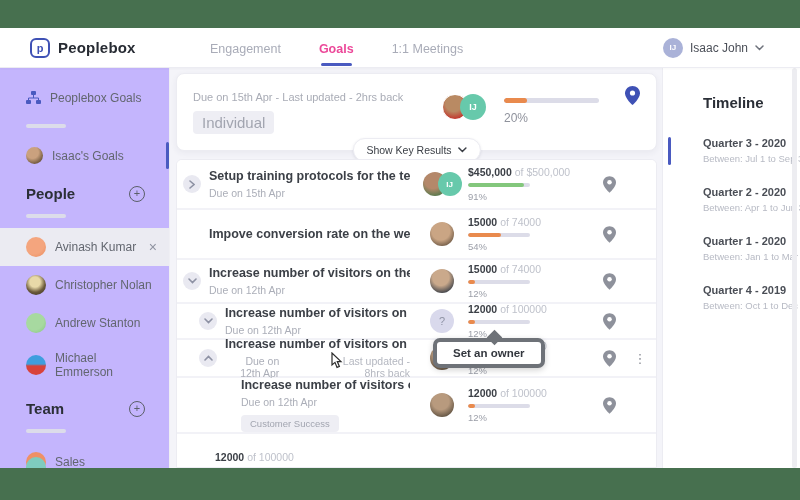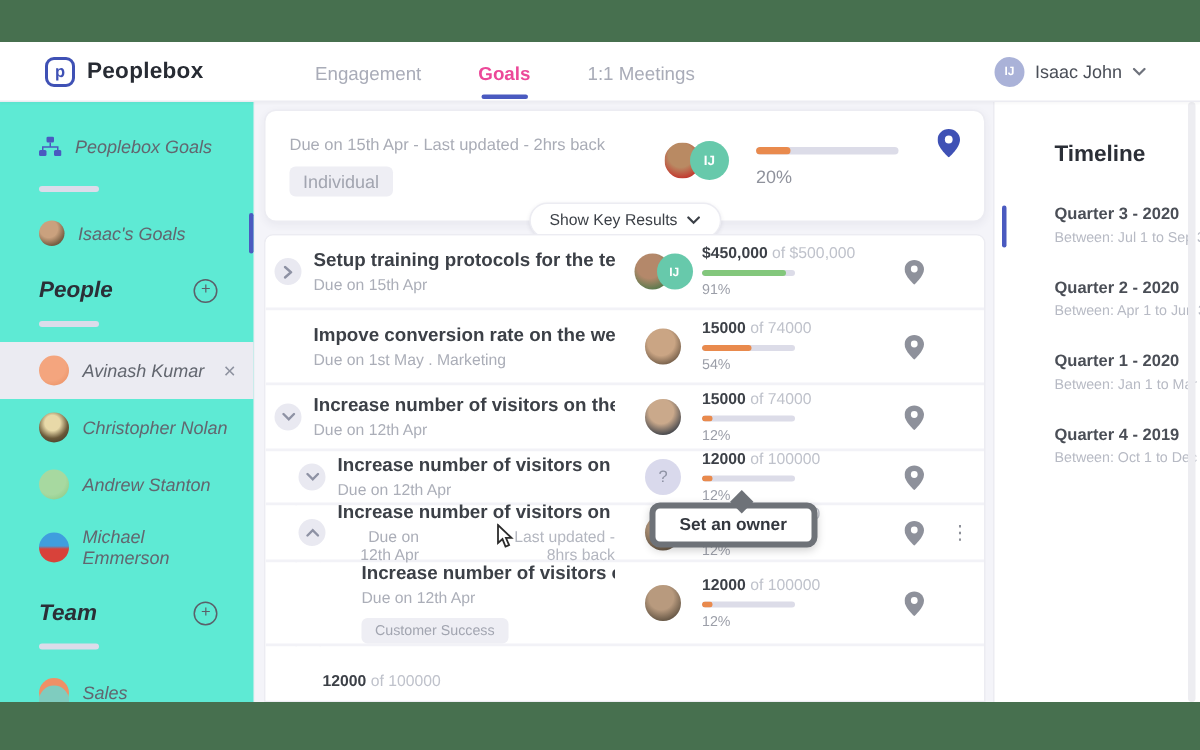--- a/index.html
+++ b/index.html
@@ -20,21 +20,21 @@
   .tab.active::after { content:""; position:absolute; left:4px; right:4px; bottom:0; height:3px; border-radius:2px; background:#4a5ac0; }
   .user { margin-left:auto; margin-right:36px; display:flex; align-items:center; gap:7px; cursor:pointer; }
   .user-av { width:20px; height:20px; border-radius:50%; background:#aab2d8; color:#fff; font-size:8px; font-weight:bold; display:flex; align-items:center; justify-content:center; }
   .user-name { font-size:12px; color:#4b4f58; }
   .chev-dn { font-size:9px; color:#6e727c; }
 
   
   .appbody { flex:1; display:flex; min-height:0; }
 
   
-  .sidebar { width:170px; min-width:170px; background:#5eead4; border-right:1px solid #efeff4; padding-top:14px; position:relative; z-index:20;font-style:italic; }
+  .sidebar { width:170px; min-width:170px; background:#c4b5fd; border-right:1px solid #efeff4; padding-top:14px; position:relative; z-index:20; }
   .sb-item { display:flex; align-items:center; gap:9px; padding:9px 12px 9px 26px; font-size:12px; color:#62666f; cursor:pointer; position:relative; }
   .sb-item.active::after { content:""; position:absolute; right:0; top:4px; bottom:4px; width:3px; background:#4a5ac0; border-radius:2px; }
   .sb-item.selected { background:#ebebf2; }
   .sb-item .close-x { margin-left:auto; color:#8e92a0; font-size:14px; cursor:pointer; }
   .sb-divider { width:40px; height:4px; border-radius:2px; background:#dcdcea; margin:10px 0 10px 26px; }
   .sb-head { display:flex; align-items:center; justify-content:space-between; padding:12px 24px 2px 26px; }
   .sb-head-t { font-size:15px; font-weight:bold; color:#2b2f37; }
   .plus-circ { width:16px; height:16px; border:1.4px solid #5b5f69; border-radius:50%; color:#5b5f69; font-size:11px; line-height:13px; text-align:center; cursor:pointer; }
   .av { border-radius:50%; flex:none; }
   .av16 { width:17px; height:17px; }
@@ -47,21 +47,21 @@
   .ini-av { color:#fff; font-weight:bold; display:flex; align-items:center; justify-content:center; }
   .av-sales { background:#ef9066; font-size:9px; }
   .av-teal-cut { position:absolute; left:26px; bottom:-9px; width:20px; height:20px; border-radius:50%; background:#7fccbf; }
 
   
   .main { flex:1; background:#f4f4f9; min-width:0; display:flex; flex-direction:column; position:relative; overflow:hidden; z-index:10; }
   .goal-card { margin:5px 5px 0 6px; background:#fff; border:1px solid #ececf2; border-radius:8px; box-shadow:0 2px 6px rgba(50,50,80,.06); padding:12px 16px 16px; position:relative; display:flex; align-items:flex-start; }
   .gc-text { flex:1; min-width:0; }
   .gc-title { font-size:14px; font-weight:bold; color:#33373e; }
   .gc-due { font-size:11px; color:#a9acb6; margin-top:5px; }
-  .gc-tag { display:inline-block; margin-top:8px; background:#eeeef4; color:#a2a5b0; font-size:12px; padding:3px 9px; border-radius:4px; }
+  .gc-tag { display:inline-block; margin-top:8px; background:#eeeef4; color:#a2a5b0; font-size:15px; padding:3px 9px; border-radius:4px; }
   .gc-avs { display:flex; margin:8px 18px 0 0; }
   .gc-av1 { width:26px; height:26px; border-radius:50%; background:radial-gradient(circle at 45% 35%, #b98a63 40%, #c23b30 75%, #8e2a22); border:1px solid #fff; }
   .gc-av2 { width:26px; height:26px; border-radius:50%; background:#67c9ab; color:#fff; font-size:9px; font-weight:bold; display:flex; align-items:center; justify-content:center; margin-left:-8px; }
   .gc-prog { width:95px; margin:12px 26px 0 0; }
   .track { height:5px; background:#dcdce8; border-radius:3px; overflow:hidden; }
   .fill { height:100%; border-radius:3px; }
   .fill-orange { background:#e98a4d; }
   .fill-green { background:#83c77c; }
   .gc-pct { font-size:12px; color:#8f929c; margin-top:8px; }
   .pin { flex:none; cursor:pointer; }
@@ -256,21 +256,20 @@
                   <circle cx="7.5" cy="7" r="2.6" fill="#fff"></circle>
                 </svg>
               </div>
             <div class="kr-kebab">⋮</div>
           </div>
 
           <div class="kr-row" style="height:50px">
             <div class="kr-chev empty"></div>
             <div class="kr-text">
               <div class="kr-title">Impove conversion rate on the website</div>
-              <div class="kr-due">Due on 1st May . Marketing</div>
             </div>
             <div class="kr-avcol">
                 <div class="kr-av kr-ph-b"></div>
               </div>
             <div class="kr-valcol">
               <div class="kr-valline"><span class="kr-val">15000</span> <span class="kr-tot">of 74000</span></div>
               <div class="kr-track">
                   <div class="fill fill-orange" style="width: 54%;"></div>
                 </div>
               <div class="kr-pct">54%</div>

